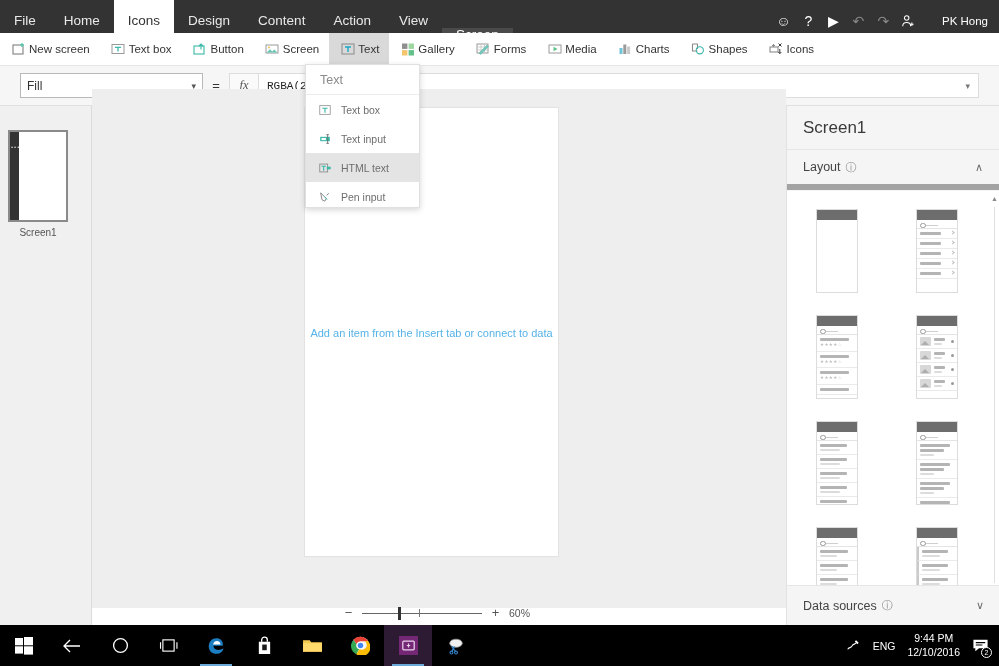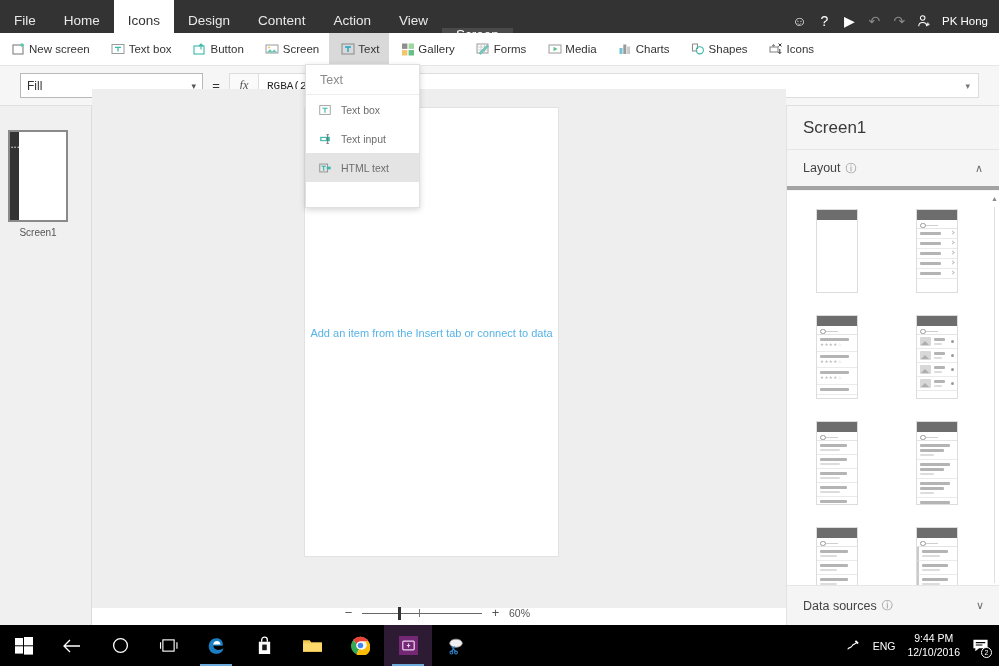--- a/index.html
+++ b/index.html
@@ -21,21 +21,21 @@
     color: #e9e9e9; font-size: 13.5px; cursor: default; white-space: nowrap;
   }
   .menu-item.active { background: #ffffff; color: #333333; }
   .menu-item.screenctx { background: #4a4a4a; color: #ffffff; margin-top: 28px; }
   .menu-right { margin-left: auto; display: flex; align-items: center; padding-right: 9px; }
   .menu-ico {
     width: 25px; height: 33px; display: flex; align-items: center; justify-content: center;
     color: #ffffff; font-size: 14px;
   }
   .menu-ico.dim { color: #8a8a8a; }
-  .user-name { color: #ffffff; font-size: 11.5px; margin-left: 5px; padding-right: 2px; }
+  .user-name { color: #ffffff; font-size: 11.5px; margin-left: 21px; padding-right: 2px; }
 
   
   .ribbon {
     position: absolute; left: 0; top: 33px; width: 999px; height: 33px;
     background: #ffffff; display: flex; align-items: stretch;
     border-bottom: 1px solid #e6e6e6;
   }
   .rb {
     display: flex; align-items: center; gap: 2px; padding: 0 10px;
     font-size: 11.5px; color: #333; white-space: nowrap; cursor: default;
@@ -117,21 +117,21 @@
     background: #f5f5f5; border-left: 1px solid #e2e2e2;
   }
   .rp-title {
     height: 44px; display: flex; align-items: center; padding: 0 16px;
     font-size: 17px; color: #3b3b3b; background: #f5f5f5;
     border-bottom: 1px solid #e6e6e6;
   }
   .rp-sect {
     height: 40px; display: flex; align-items: center; padding: 0 16px;
     font-size: 12.5px; color: #444; background: #f5f5f5;
-    border-bottom: 4px solid #a3a3a3; position: relative;
+    border-bottom: 6px solid #a3a3a3; position: relative;
   }
   .rp-sect .help { margin-left: 5px; color: #8d8d8d; font-size: 11px; }
   .rp-sect .chev { margin-left: auto; color: #6b6b6b; font-size: 11px; }
   .rp-sect.bottom {
     position: absolute; left: 0; bottom: 0; width: 213px;
     border-top: 1px solid #e6e6e6; border-bottom: none;
   }
   .rp-body {
     position: absolute; left: 0; top: 85px; width: 213px; height: 409px;
     background: #ffffff; overflow: hidden;
@@ -649,20 +649,30 @@
     <div class="dd-item hl">
       <span class="gl">
         <svg width="14" height="14" viewBox="0 0 16 16">
             <rect x="2" y="3.5" width="9" height="9" fill="none" stroke="#8a8a8a" stroke-width="1"></rect>
             <path d="M4 6h5M6.5 6v5" stroke="#3ab8a8" stroke-width="1.3"></path>
             <rect x="10" y="6.5" width="4.5" height="3" fill="#3ab8a8"></rect>
           </svg>
       </span>
       <span>HTML text</span>
     </div>
+    <div class="dd-item">
+      <span class="gl">
+        <svg width="14" height="14" viewBox="0 0 16 16">
+            <path d="M3 3.2l6.4 6.4-1.6 3.2-3.2-1.6z" fill="none" stroke="#7a7a7a" stroke-width="1"></path>
+            <path d="M7.8 8.2c1.2.6 2.2 1.6 2.6 2.8" fill="none" stroke="#3ab8a8" stroke-width="1.1"></path>
+            <path d="M9.8 6.3l2.6-2.6" stroke="#7a7a7a" stroke-width="1"></path>
+          </svg>
+      </span>
+      <span>Pen input</span>
+    </div>
   </div>
 
   <div class="taskbar">
     <div class="tb-btn">
       <svg width="18" height="18" viewBox="0 0 18 18" aria-hidden="true">
         <rect x="0" y="1" width="8" height="7.3" fill="#ffffff"></rect>
           <rect x="9" y="0" width="9" height="8.3" fill="#ffffff"></rect>
         <rect x="0" y="9.3" width="8" height="7.3" fill="#ffffff"></rect>
           <rect x="9" y="9.3" width="9" height="8.3" fill="#ffffff"></rect>
       </svg>

